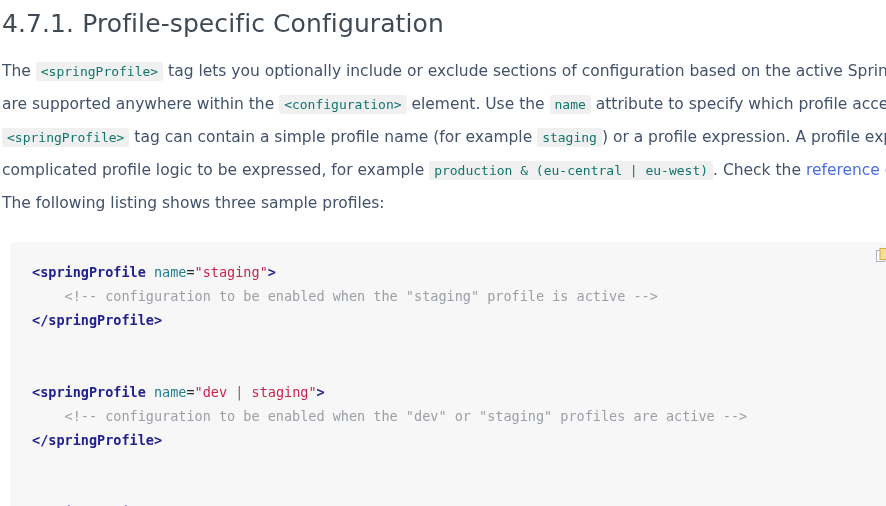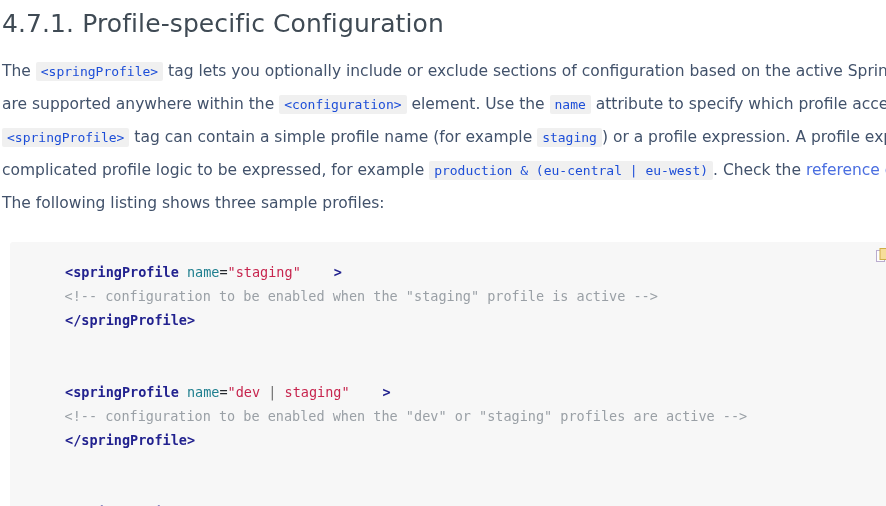--- a/index.html
+++ b/index.html
@@ -46,21 +46,21 @@
   .doc-paragraph a.doc-link {
     color: #4a6ee0;
     text-decoration: none;
   }
 
   
   code.inline-code {
     font-family: "DejaVu Sans Mono", "Liberation Mono", monospace;
     font-size: 13px;
     background: #f0f0f0;
-    color: #1d4ed8;
+    color: #0f766e;
     padding: 2px 5px;
     border-radius: 2px;
     white-space: pre;
   }
 
   
   .code-block {
     position: relative;
     margin: 22px 0 0 10px;
     width: 876px;
@@ -82,21 +82,21 @@
   .code-block .copy-icon {
     position: absolute;
     top: 6px;
     right: -4px;
     width: 14px;
     height: 16px;
     opacity: 0.85;
   }
 
   
-  .tok-tag      { color: #22228f; font-weight: 600; margin-left: 33px; }
+  .tok-tag      { color: #22228f; font-weight: 600; }
   .tok-attr     { color: #1f7f8f; }
   .tok-punct    { color: #24292e; }
   .tok-str      { color: #c7254e; }
   .tok-strq     { color: #c7254e; }
   .tok-op       { color: #6b6b6b; }
   .tok-comment  { color: #9aa0a6; }
 </style>
 </head>
 <body>
 

